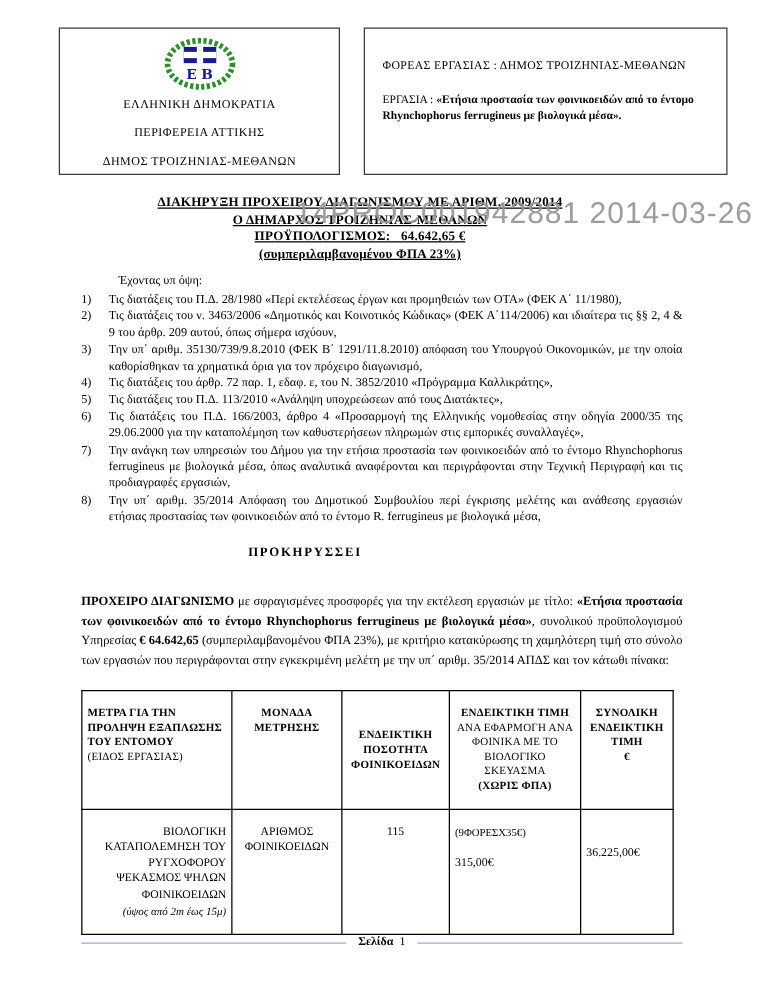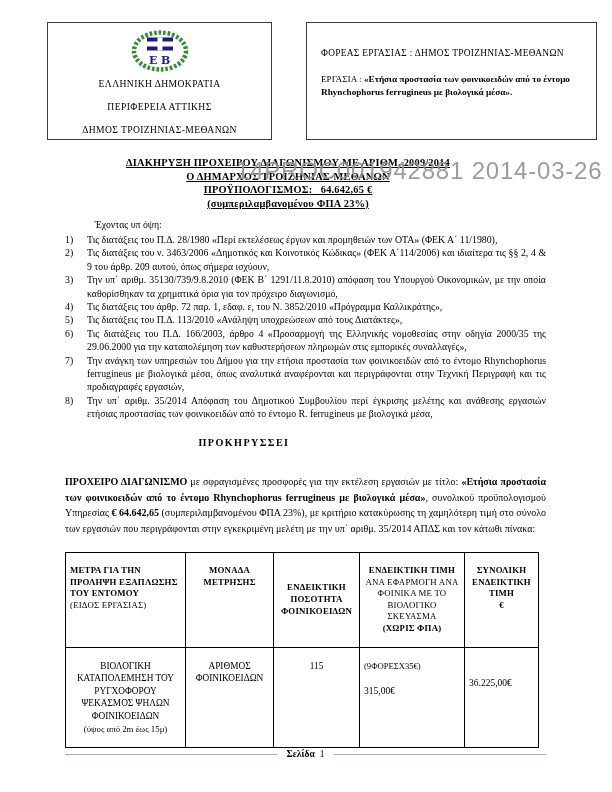--- a/index.html
+++ b/index.html
@@ -3,21 +3,21 @@
 <meta charset="utf-8">
 <style>
   html,body{margin:0;padding:0;background:#ffffff;}
   .page{
     position:relative;width:612px;height:792px;background:#fff;overflow:hidden;
     font-family:"Liberation Serif","DejaVu Serif",serif;color:#000;
   }
   
   .hdr-box{position:absolute;top:22px;height:118px;border:1px solid #3a3a3a;box-sizing:border-box;}
   .hdr-left{left:47px;width:225px;text-align:center;}
-  .hdr-right{left:306px;width:291px;padding:24px 12px 0 14px;text-align:left;}
+  .hdr-right{left:291px;width:291px;padding:24px 12px 0 14px;text-align:left;}
   .emblem{display:block;margin:7px auto 5px auto;}
   .hdr-left .gov-line{margin:0 0 10px 0;font-size:9.6px;letter-spacing:0.4px;line-height:13px;}
   .hdr-left .gov-line:first-of-type{margin-top:3px;}
   .agency-line{font-size:9.4px;letter-spacing:0.3px;line-height:13px;margin:0;}
   .work-line{font-size:9.2px;line-height:12.5px;margin:13px 0 0 0;}
   .work-line .wl-bold{font-weight:bold;}
   
   .title-block{position:absolute;left:0;top:156px;width:576px;text-align:center;}
   .title-line{font-size:10.4px;font-weight:bold;line-height:13.6px;text-decoration:underline;letter-spacing:0.2px;}
   .stamp{
@@ -40,22 +40,22 @@
   
   .works-table{position:absolute;left:65px;top:552px;border-collapse:collapse;table-layout:fixed;width:473px;}
   .works-table th,.works-table td{border:1px solid #000;padding:12px 4px;vertical-align:top;box-sizing:border-box;}
   .works-table th{font-size:8.8px;line-height:11.6px;font-weight:bold;letter-spacing:0.2px;}
   .c1{width:120px;} .c2{width:88px;} .c3{width:86px;} .c4{width:105px;} .c5{width:74px;}
   .th-left{text-align:left;} .th-center{text-align:center;}
   .th-sub{font-weight:normal;display:block;}
   .th-mid{font-weight:normal;display:block;}
   .hdr-row th{height:78px;}
   .data-row td{height:73px;font-size:9.3px;line-height:12.6px;}
-  .td-worktype{text-align:center;}
-  .td-note{display:block;font-size:8.8px;}
+  .td-worktype{text-align:right;}
+  .td-note{display:block;font-style:italic;font-size:8.8px;}
   .td-center{text-align:left;}
   .td-vmid{vertical-align:middle;text-align:center;}
   .price-note{display:block;font-size:8.6px;margin-bottom:13px;}
   .price-val{display:block;font-size:9.5px;}
   .total-val{display:block;padding-top:17px;font-size:9.5px;}
   
   .page-footer{position:absolute;left:65px;top:749px;width:481px;display:flex;align-items:center;}
   .footer-rule{flex:1;height:1px;background:#9ab0c6;}
   .footer-label{margin:0 5px 0 10px;font-size:9.5px;font-weight:bold;}
   .footer-num{margin:0 10px 0 0;font-size:9.5px;}

